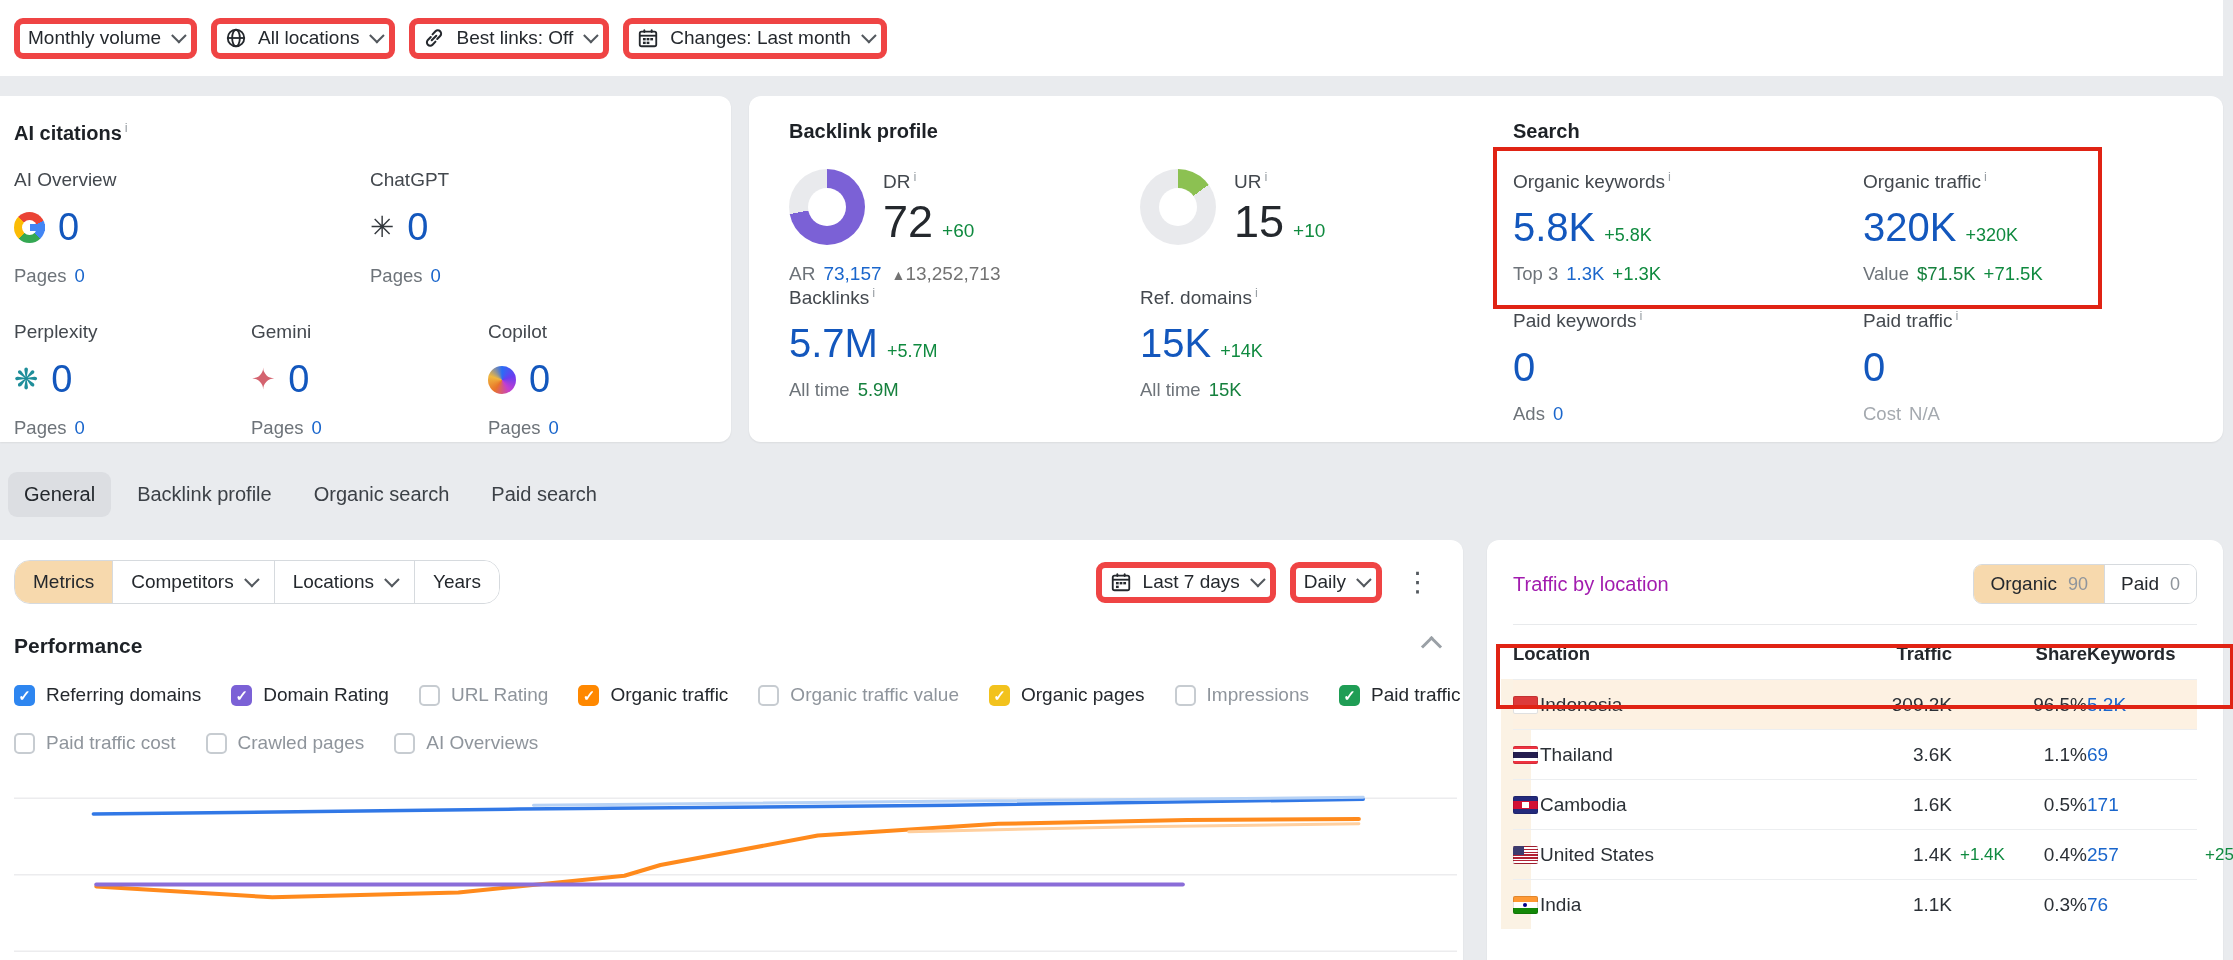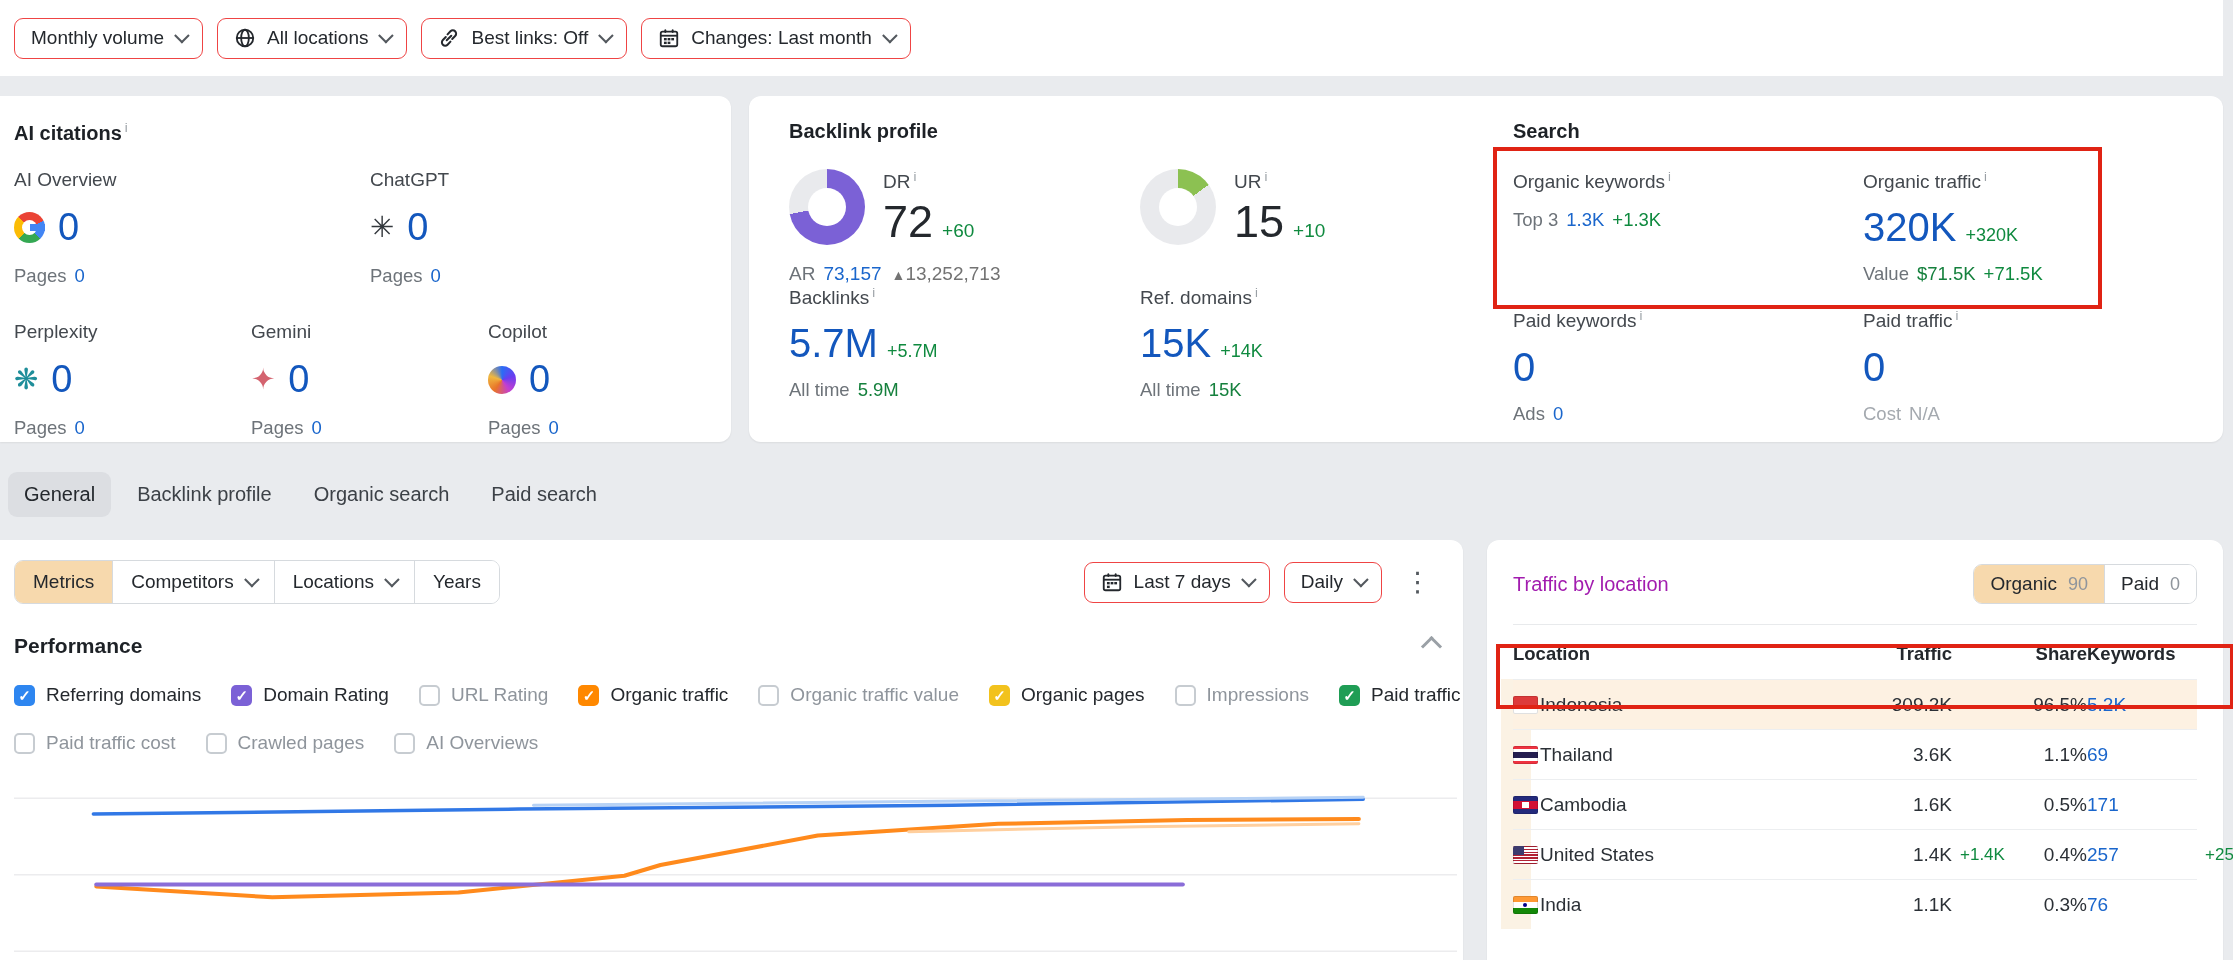--- a/index.html
+++ b/index.html
@@ -2,21 +2,21 @@
 <html><head>
 <meta charset="utf-8">
 <style>
   html,body{margin:0;padding:0}
   body{width:2233px;height:960px;overflow:hidden;position:relative;background:#e9ebee;
        font-family:"Liberation Sans",sans-serif;color:#2a2e33;-webkit-font-smoothing:antialiased}
   button{font-family:inherit}
   
   .topbar{position:absolute;left:0;top:0;width:2223px;height:76px;background:#fff;
           display:flex;align-items:center;gap:14px;padding-left:14px;box-sizing:border-box}
-  .fbtn{display:flex;align-items:center;gap:11px;height:41px;padding:0 16px;border:1px solid #ef4444;
+  .fbtn{display:flex;align-items:center;gap:11px;height:41px;padding:0 8px;border:6px solid #ef4444;
         border-radius:9px;background:#fff;font-size:19px;color:#24282d;cursor:pointer;white-space:nowrap}
   .caret{width:9px;height:9px;border-right:2px solid #53585e;border-bottom:2px solid #53585e;
          transform:rotate(45deg) translate(-1px,-3px);flex:0 0 auto}
   .ticon{width:22px;height:22px;flex:0 0 auto}
   
   .card{position:absolute;background:#fff;border-radius:12px;box-shadow:0 1px 2px rgba(27,31,35,.07)}
   #card-ai{left:0;top:96px;width:731px;height:346px;border-top-left-radius:0;border-bottom-left-radius:0}
   #card-main{left:749px;top:96px;width:1474px;height:346px}
   .sec-title{font-size:20px;font-weight:700;color:#1d2126}
   sup.i{color:#9aa0a6;font-size:13px;font-weight:400;margin-left:3px}
@@ -67,21 +67,21 @@
   .redbox{position:absolute;border:4px solid #e02314;z-index:8;pointer-events:none}
   #redbox1{left:1493px;top:147px;width:601px;height:154px}
   #redbox2{left:1496px;top:644px;width:730px;height:57px}
   
   .tabs{position:absolute;left:8px;top:472px;display:flex;gap:10px;align-items:center}
   .tab{font-size:20px;color:#3c4147;padding:11px 16px;border-radius:9px;cursor:pointer}
   .tab.active{background:#dcdee2;color:#24282d}
   
   #panel-main{left:0;top:540px;width:1463px;height:440px;border-radius:0 12px 0 0}
   .ctrl-row{display:flex;align-items:center;padding:20px 24px 0 14px}
-  .seg-group{display:flex;border:1px solid #d6dade;border-radius:9px;overflow:hidden;background:#fff}
+  .seg-group{display:flex;border:1px solid #d6dade;border-radius:16px;overflow:hidden;background:#fff}
   .seg{display:flex;align-items:center;gap:11px;font-size:19px;color:#24282d;padding:10px 18px;
        border-right:1px solid #d6dade;cursor:pointer;background:#fff}
   .seg:last-child{border-right:none}
   .seg.active{background:#f7d9ad}
   .right-ctrls{margin-left:auto;display:flex;align-items:center;gap:14px}
   .kebab{font-size:27px;color:#53585e;padding:0 8px;cursor:pointer;line-height:1}
   .perf-head{display:flex;align-items:center;margin:30px 24px 0 14px}
   .perf-title{font-size:21px;font-weight:700;color:#1d2126}
   .collapse{margin-left:auto;width:12px;height:12px;border-left:3px solid #9aa0a6;border-top:3px solid #9aa0a6;
             transform:rotate(45deg);cursor:pointer}
@@ -257,20 +257,21 @@
         <div class="subline"><span>All time</span><span class="dark">15K</span></div>
       </div>
     </div>
   </div>
 
   <div class="search-sec">
     <div class="sec-title">Search</div>
     <div class="grid2" style="margin-top:26px">
       <div class="gcell">
         <div class="mlabel"><span>Organic keywords</span><sup class="i">i</sup></div>
+        <div><span class="bigval">5.8K</span><span class="delta">+5.8K</span></div>
         <div class="subline"><span>Top 3</span><span class="link">1.3K</span><span class="green">+1.3K</span></div>
       </div>
       <div class="gcell">
         <div class="mlabel"><span>Organic traffic</span><sup class="i">i</sup></div>
         <div><span class="bigval">320K</span><span class="delta">+320K</span></div>
         <div class="subline"><span>Value</span><span class="dark">$71.5K</span><span class="green">+71.5K</span></div>
       </div>
     </div>
     <div class="grid2 srow2">
       <div class="gcell">

